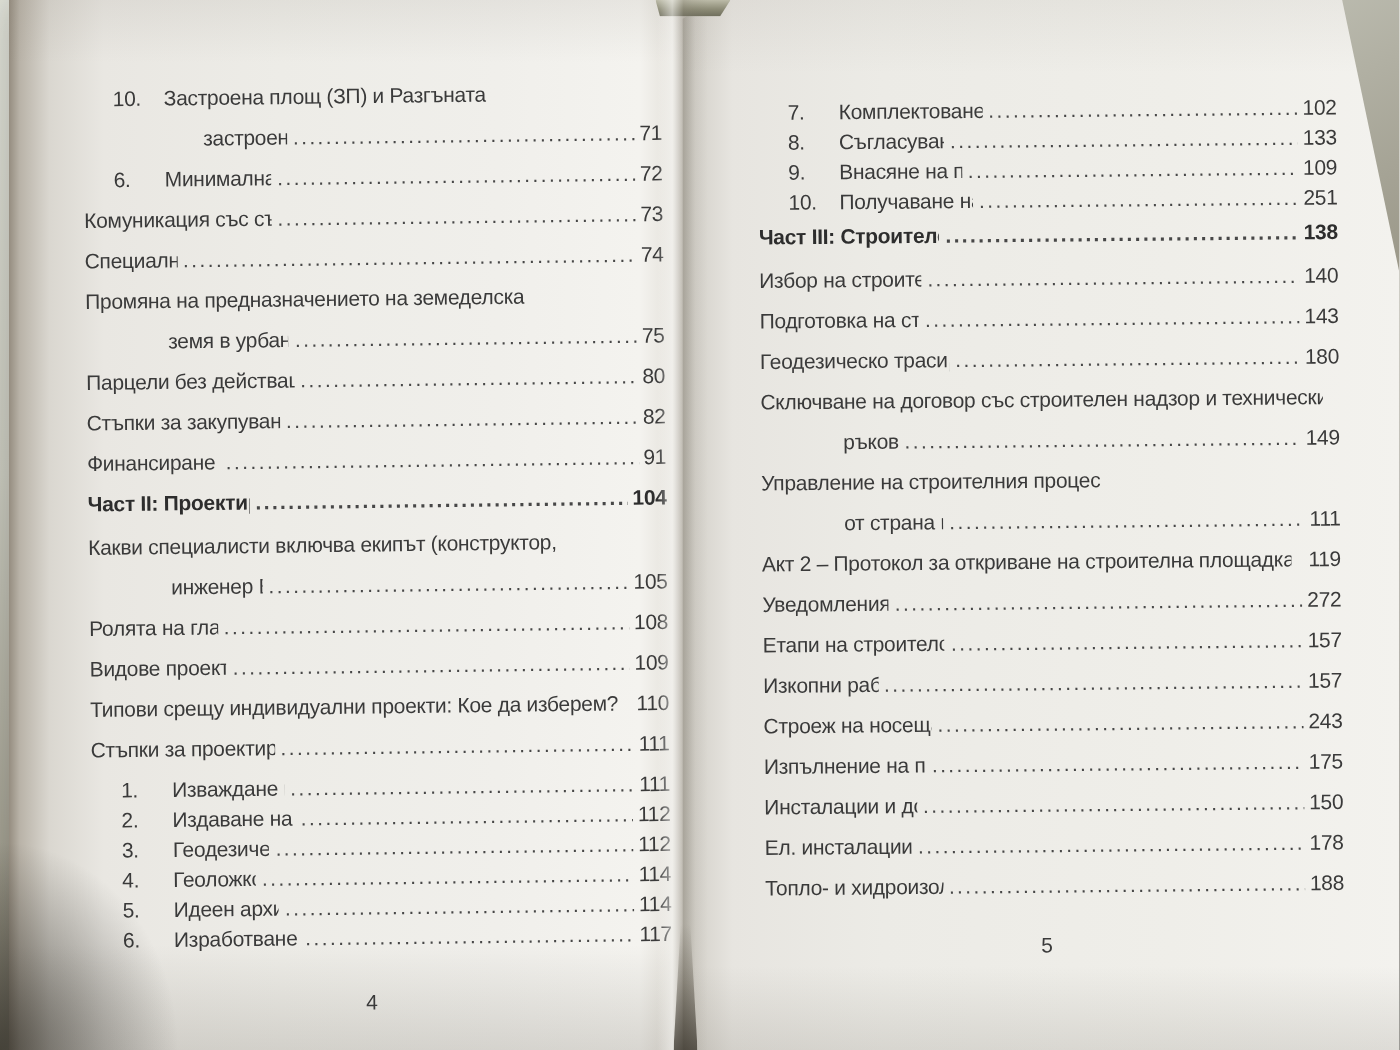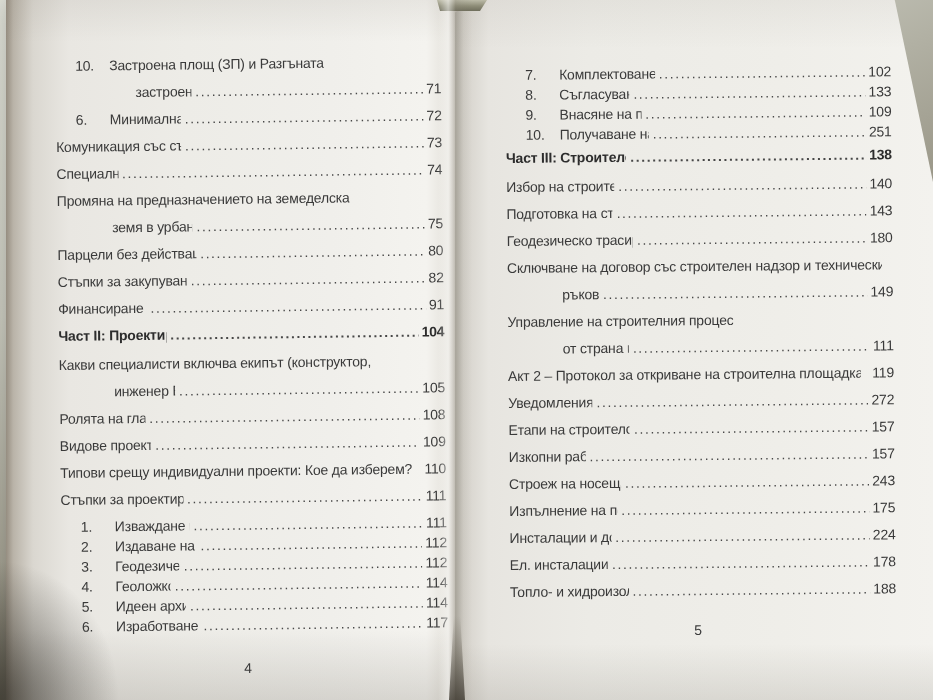--- a/index.html
+++ b/index.html
@@ -300,21 +300,21 @@
           <span class="pg">243</span>
         </div>
         <div class="row ind0">
           <span class="label">Изпълнение на покривната конструкция</span>
           <span class="dots on"></span>
           <span class="pg">175</span>
         </div>
         <div class="row ind0">
           <span class="label">Инсталации и довършителни работи</span>
           <span class="dots on"></span>
-          <span class="pg">224</span>
+          <span class="pg">150</span>
         </div>
         <div class="row ind0">
           <span class="label">Ел. инсталации, ВиК, ОВК системи</span>
           <span class="dots on"></span>
           <span class="pg">178</span>
         </div>
         <div class="row ind0">
           <span class="label">Топло- и хидроизолации, мазилки, шпакловки</span>
           <span class="dots on"></span>
           <span class="pg">188</span>

